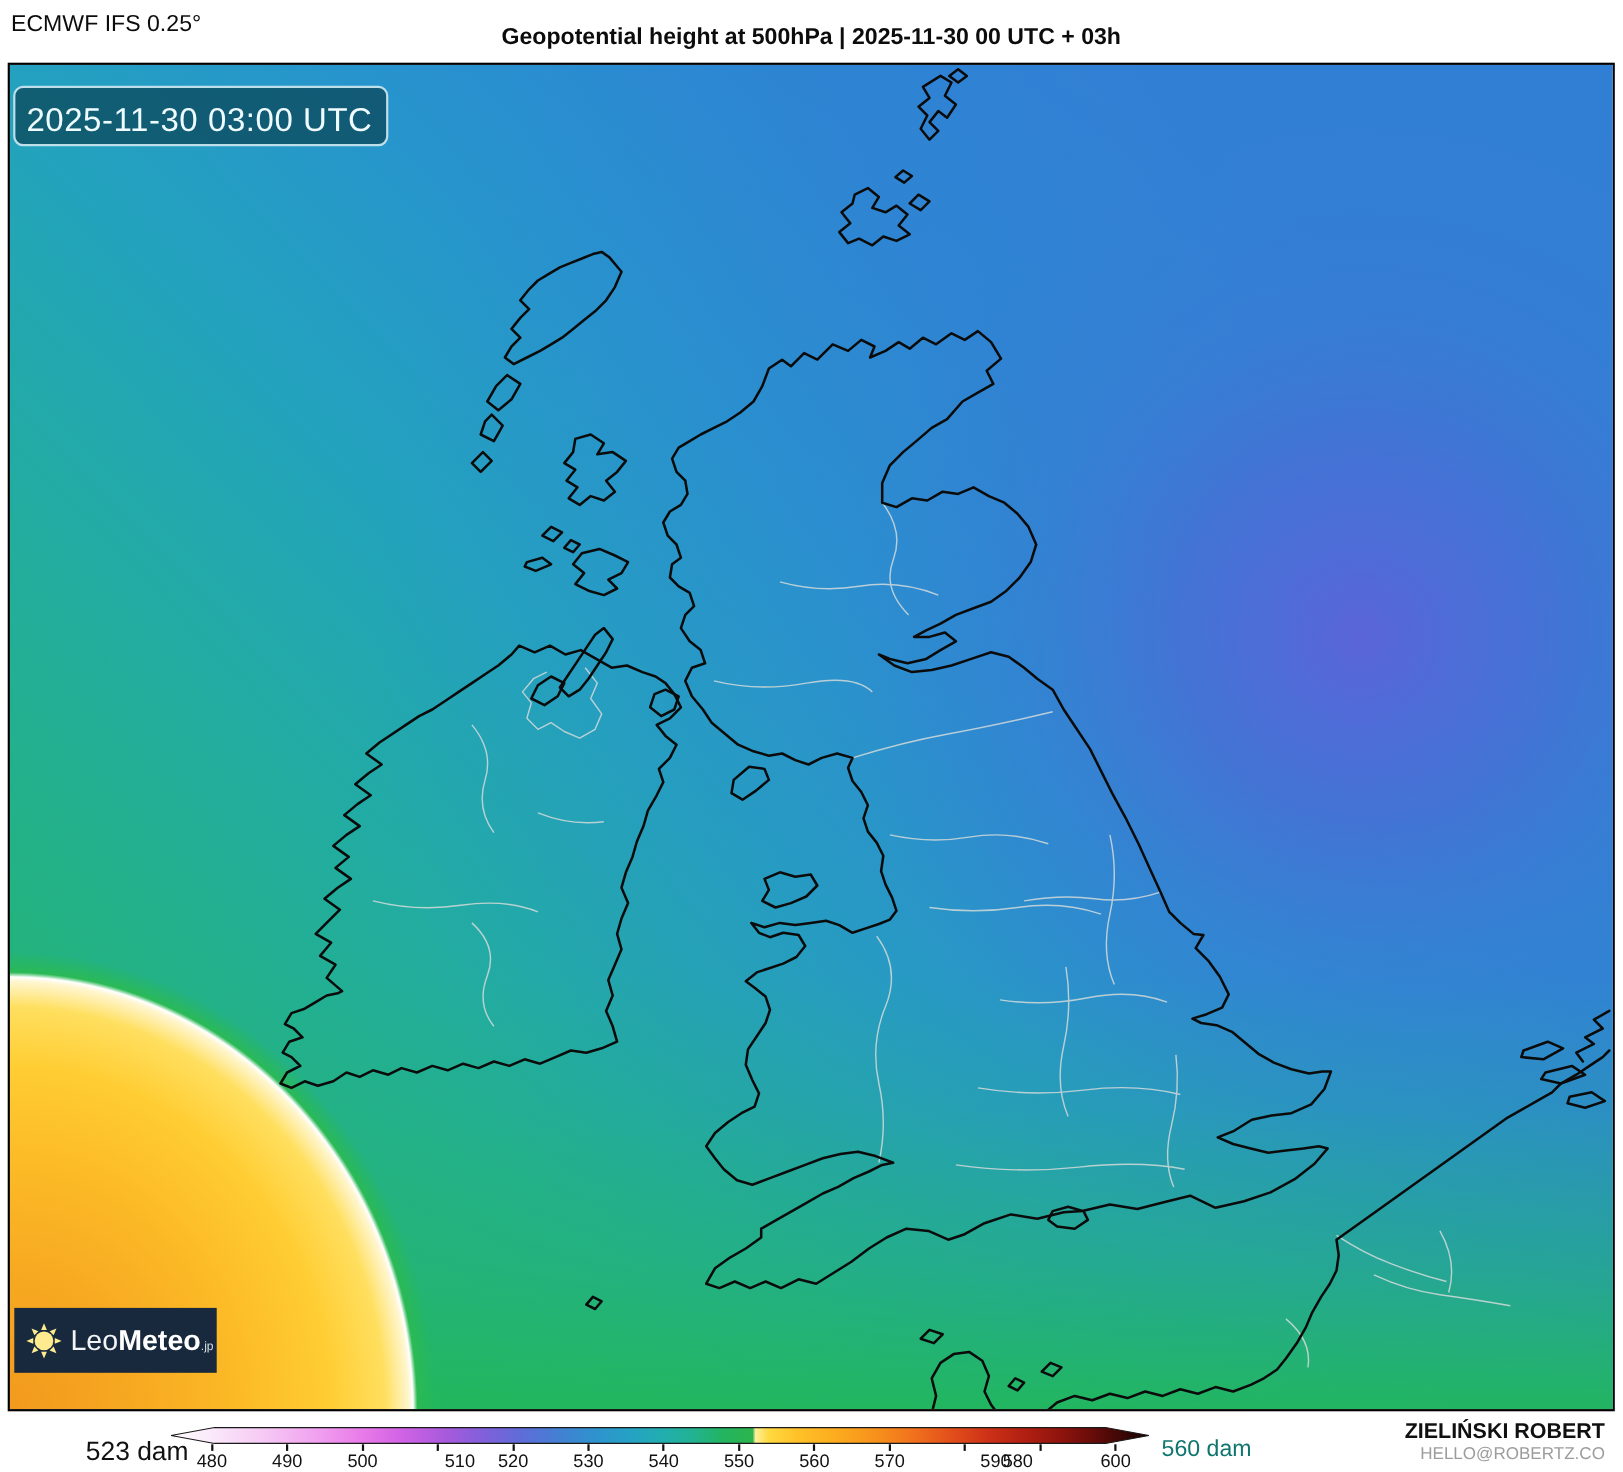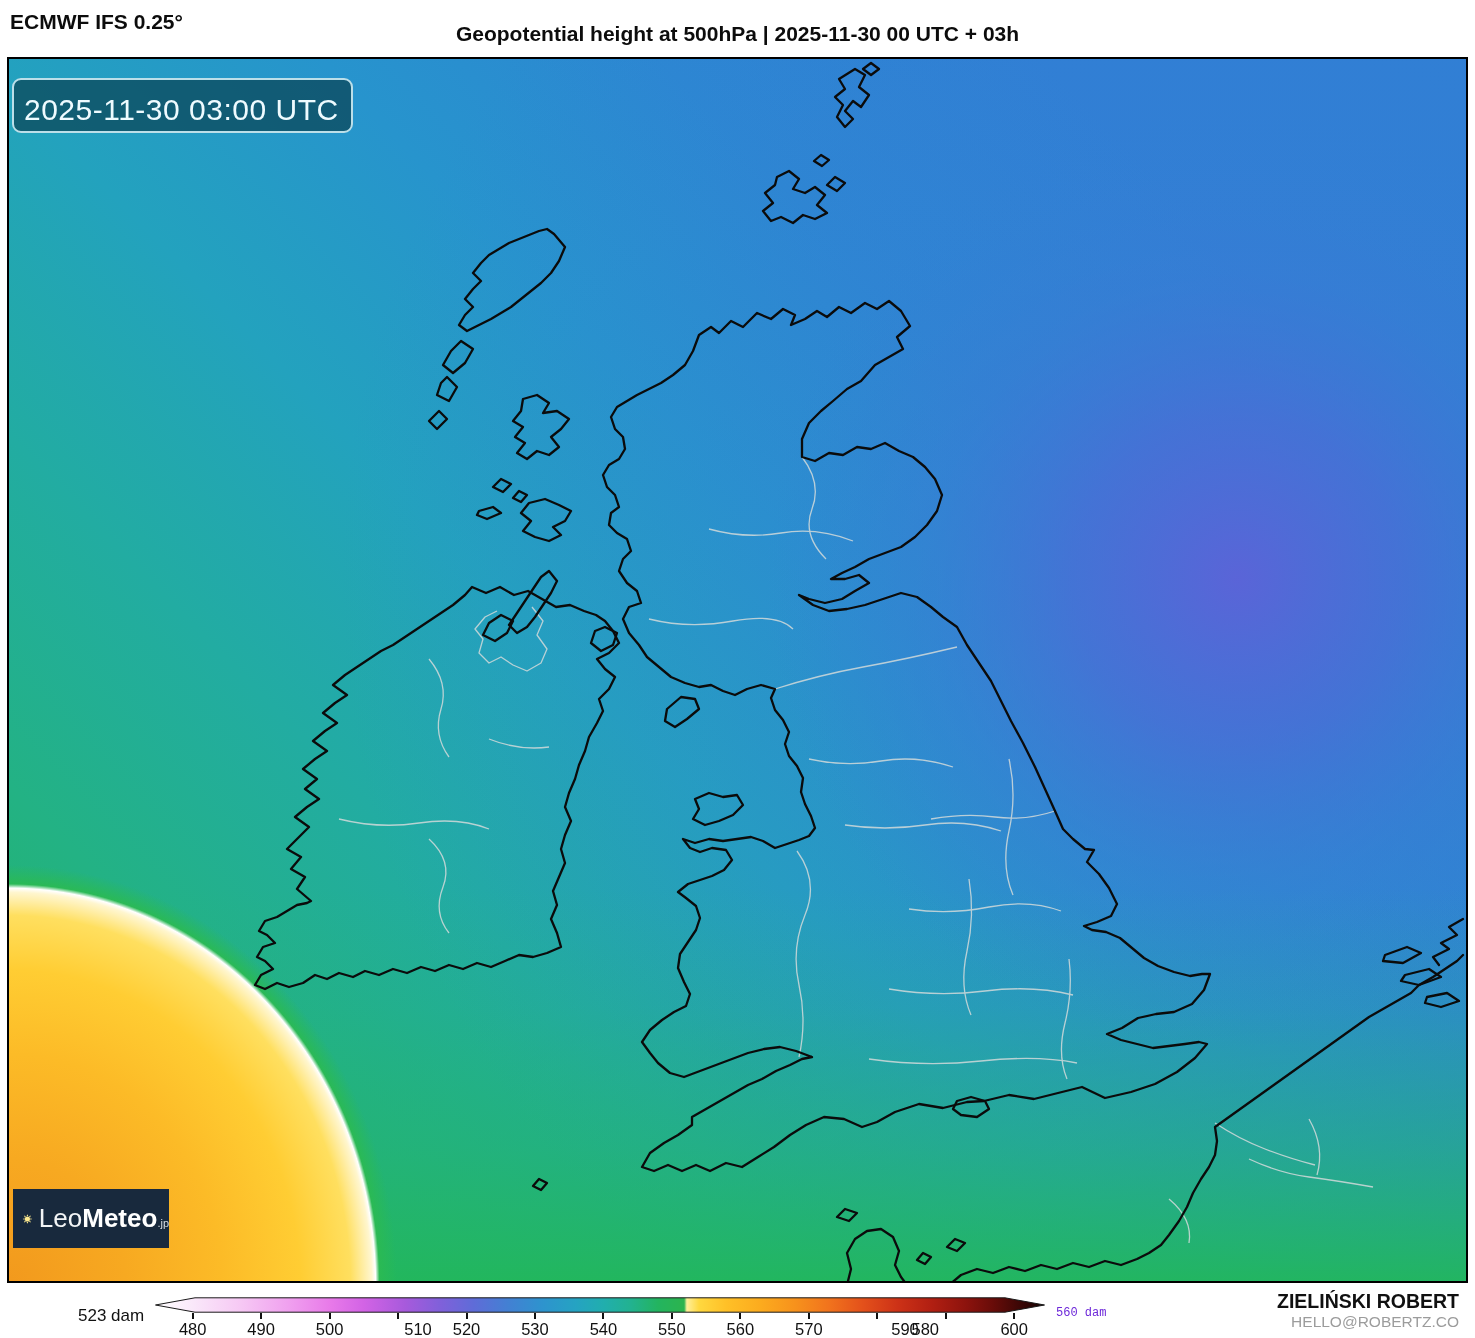--- a/index.html
+++ b/index.html
@@ -1,38 +1,38 @@
 <!DOCTYPE html>
 <html><head>
 <meta charset="utf-8">
 <style>
   html,body{margin:0;padding:0;background:#fff;width:1475px;height:1338px;
     font-family:"Liberation Sans",sans-serif;position:relative;overflow:hidden;}
   
-  .hdr-model{position:absolute;left:10px;top:10px;font-size:21px;font-weight:700;color:#0c0c0c;}
+  .hdr-model{position:absolute;left:10px;top:10px;font-size:21px;font-weight:400;color:#0c0c0c;}
   .hdr-title{position:absolute;left:0;right:0;top:10px;text-align:center;font-size:21px;font-weight:700;color:#0c0c0c;margin-top:12px;}
   
   #map{position:absolute;left:7px;top:57px;width:1461px;height:1226px;border:2px solid #000;
     box-sizing:border-box;overflow:hidden;}
   #map svg.field{position:absolute;left:0;top:0;}
   .badge{position:absolute;left:3px;top:19px;background:rgba(11,70,88,.74);
     border:2px solid #bcdfe9;border-radius:9px;color:#eefbff;font-size:30px;
     padding:13px 12px 4px 10px;letter-spacing:.5px;white-space:nowrap;}
   .watermark{position:absolute;left:0;right:0;top:1184px;text-align:center;
     font-size:30px;font-weight:700;color:#fff;letter-spacing:.5px;
     text-shadow:-2px -2px 0 #474747,2px -2px 0 #474747,-2px 2px 0 #474747,2px 2px 0 #474747,0 0 7px rgba(0,0,0,.35);}
-  .logo{position:absolute;left:4px;top:1130px;width:156px;height:59px;background:#18293d;
+  .logo{position:absolute;left:4px;top:1130px;width:184px;height:59px;background:#18293d;
     display:flex;align-items:center;padding-left:9px;box-sizing:border-box;}
   .logo .txt{color:#fff;font-size:26px;margin-left:6px;}
   .logo .lt{font-weight:400;color:#f2f4f6;}
   .logo .bd{font-weight:700;}
   .logo .jp{font-size:11px;color:#d8dee4;vertical-align:baseline;}
   
-  .cb-left-label{position:absolute;left:78px;top:1306px;font-size:17px;color:#111;}
-  .cb-right-label{position:absolute;left:1056px;top:1306px;font-size:12px;color:#6d28d9;font-family:Liberation Mono, monospace;}
+  .cb-left-label{position:absolute;left:78px;top:1306px;font-size:24px;color:#111;}
+  .cb-right-label{position:absolute;left:1056px;top:1306px;font-size:21px;color:#0f766e;}
   #cb-bar{position:absolute;left:155px;top:1297px;width:890px;height:16px;}
   .cb-tick{position:absolute;top:1313px;width:2px;height:6px;background:#111;transform:translateX(-1px);}
   .cb-tick-label{position:absolute;top:1320px;transform:translateX(-50%);font-size:16.5px;color:#111;}
   .attrib{position:absolute;right:16px;top:1290px;text-align:right;line-height:1.15;}
   .attrib .name{font-size:19.5px;font-weight:700;color:#101010;}
   .attrib .mail{font-size:15.5px;font-weight:400;color:#9c9c9c;margin-top:1px;}
 </style>
 </head>
 <body>
 

